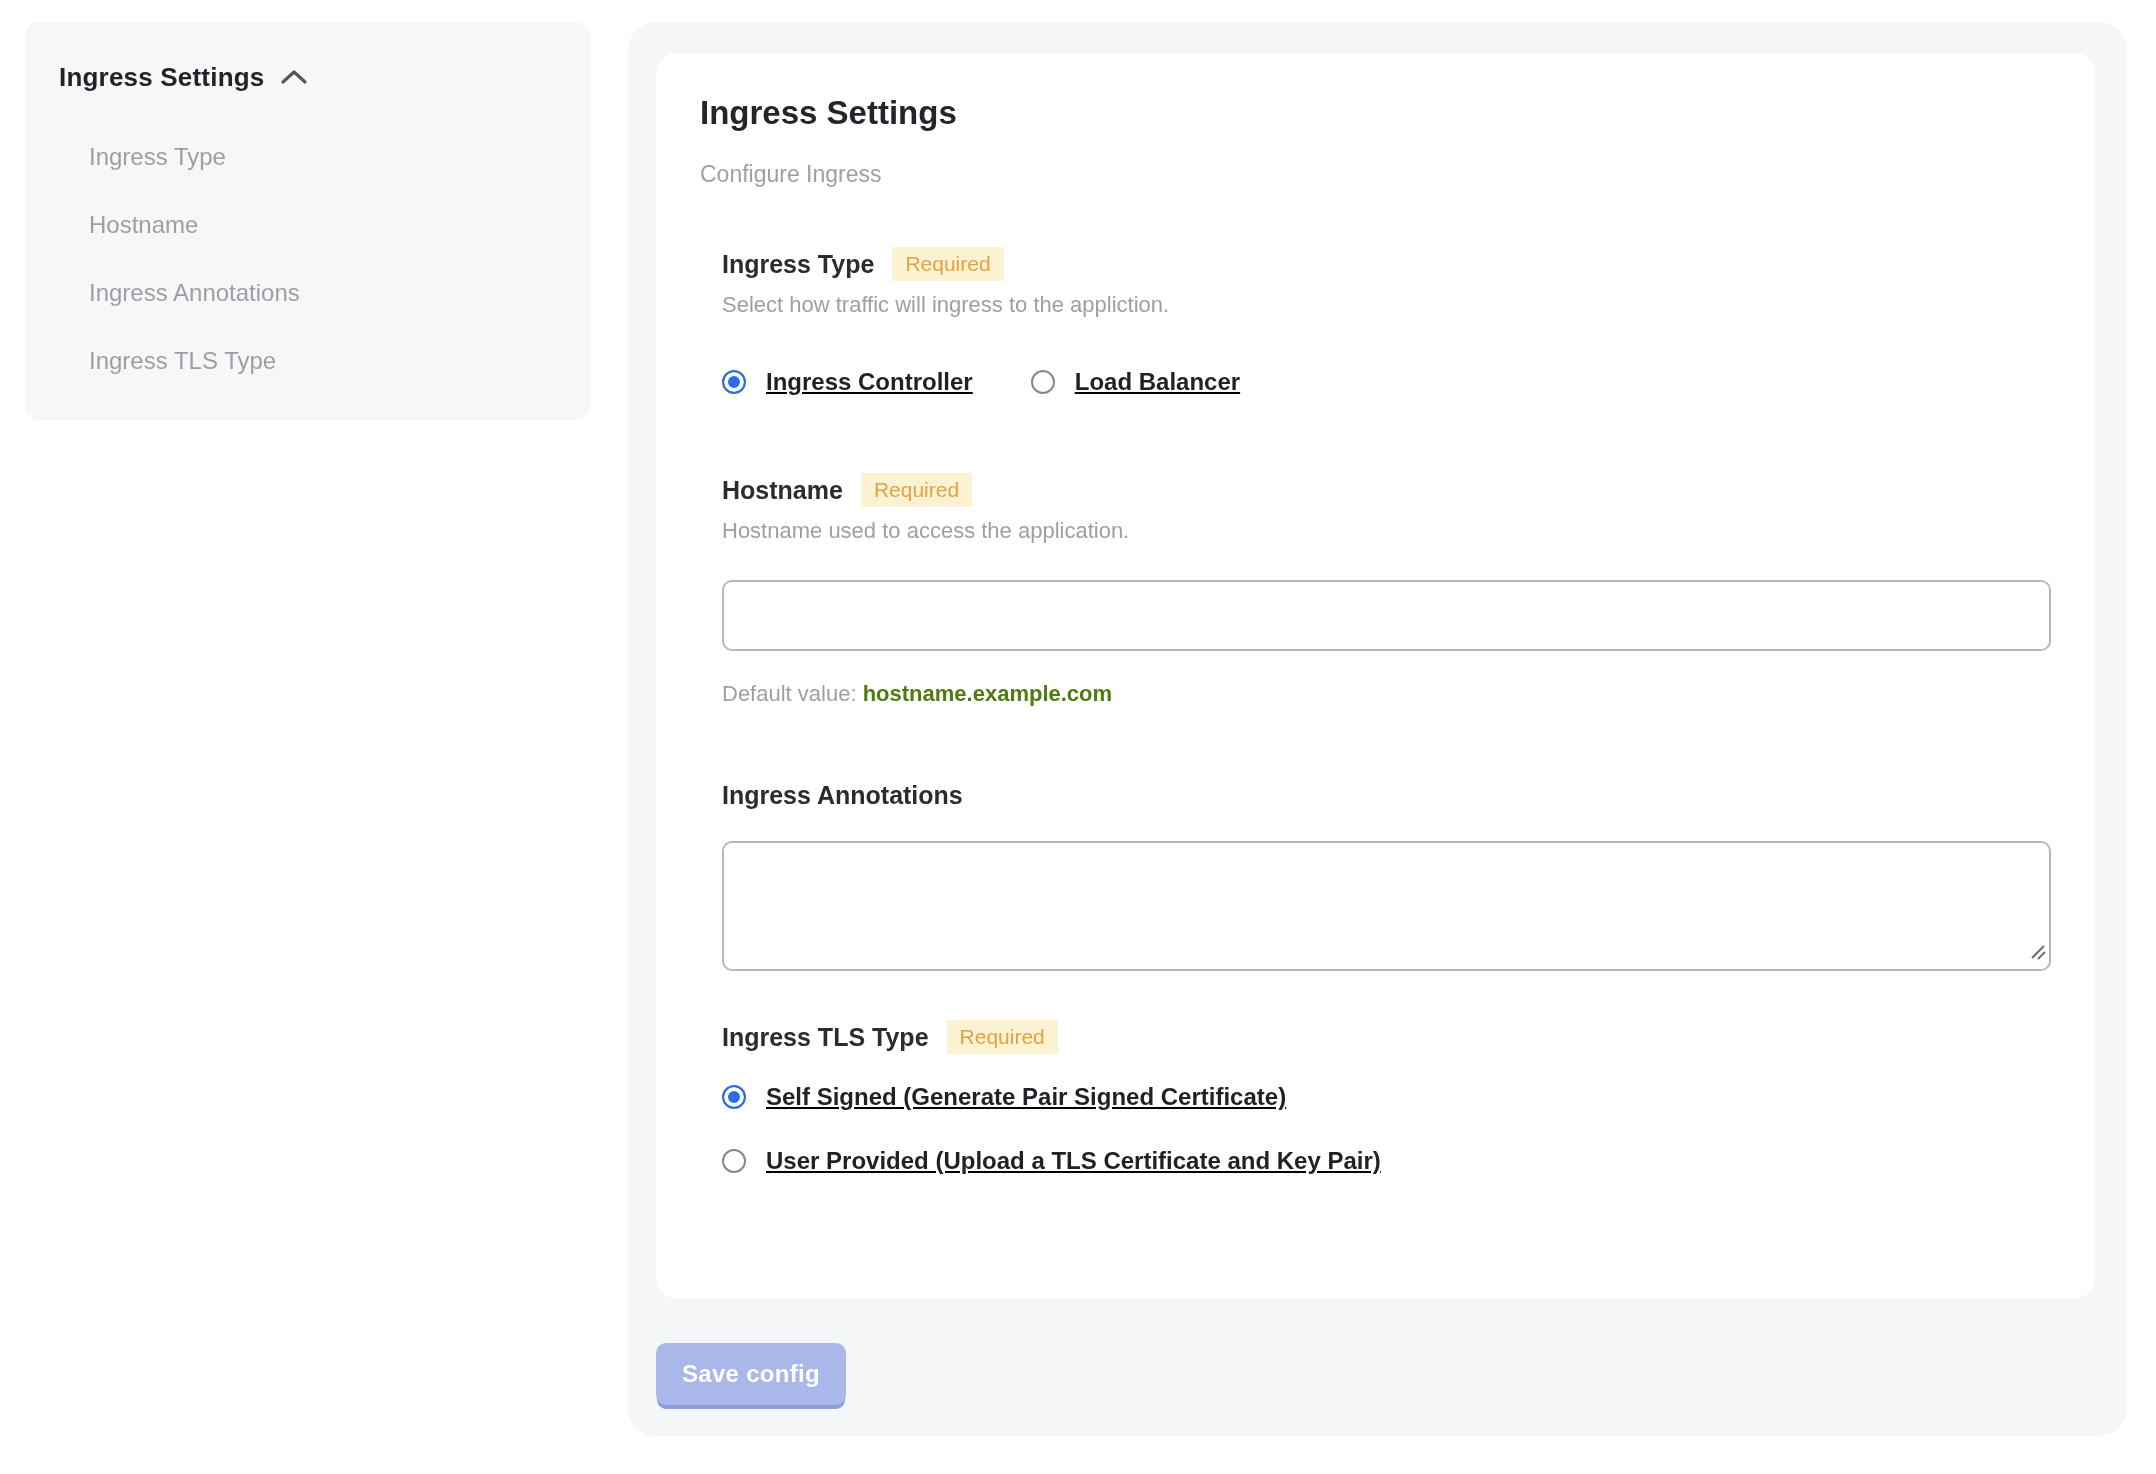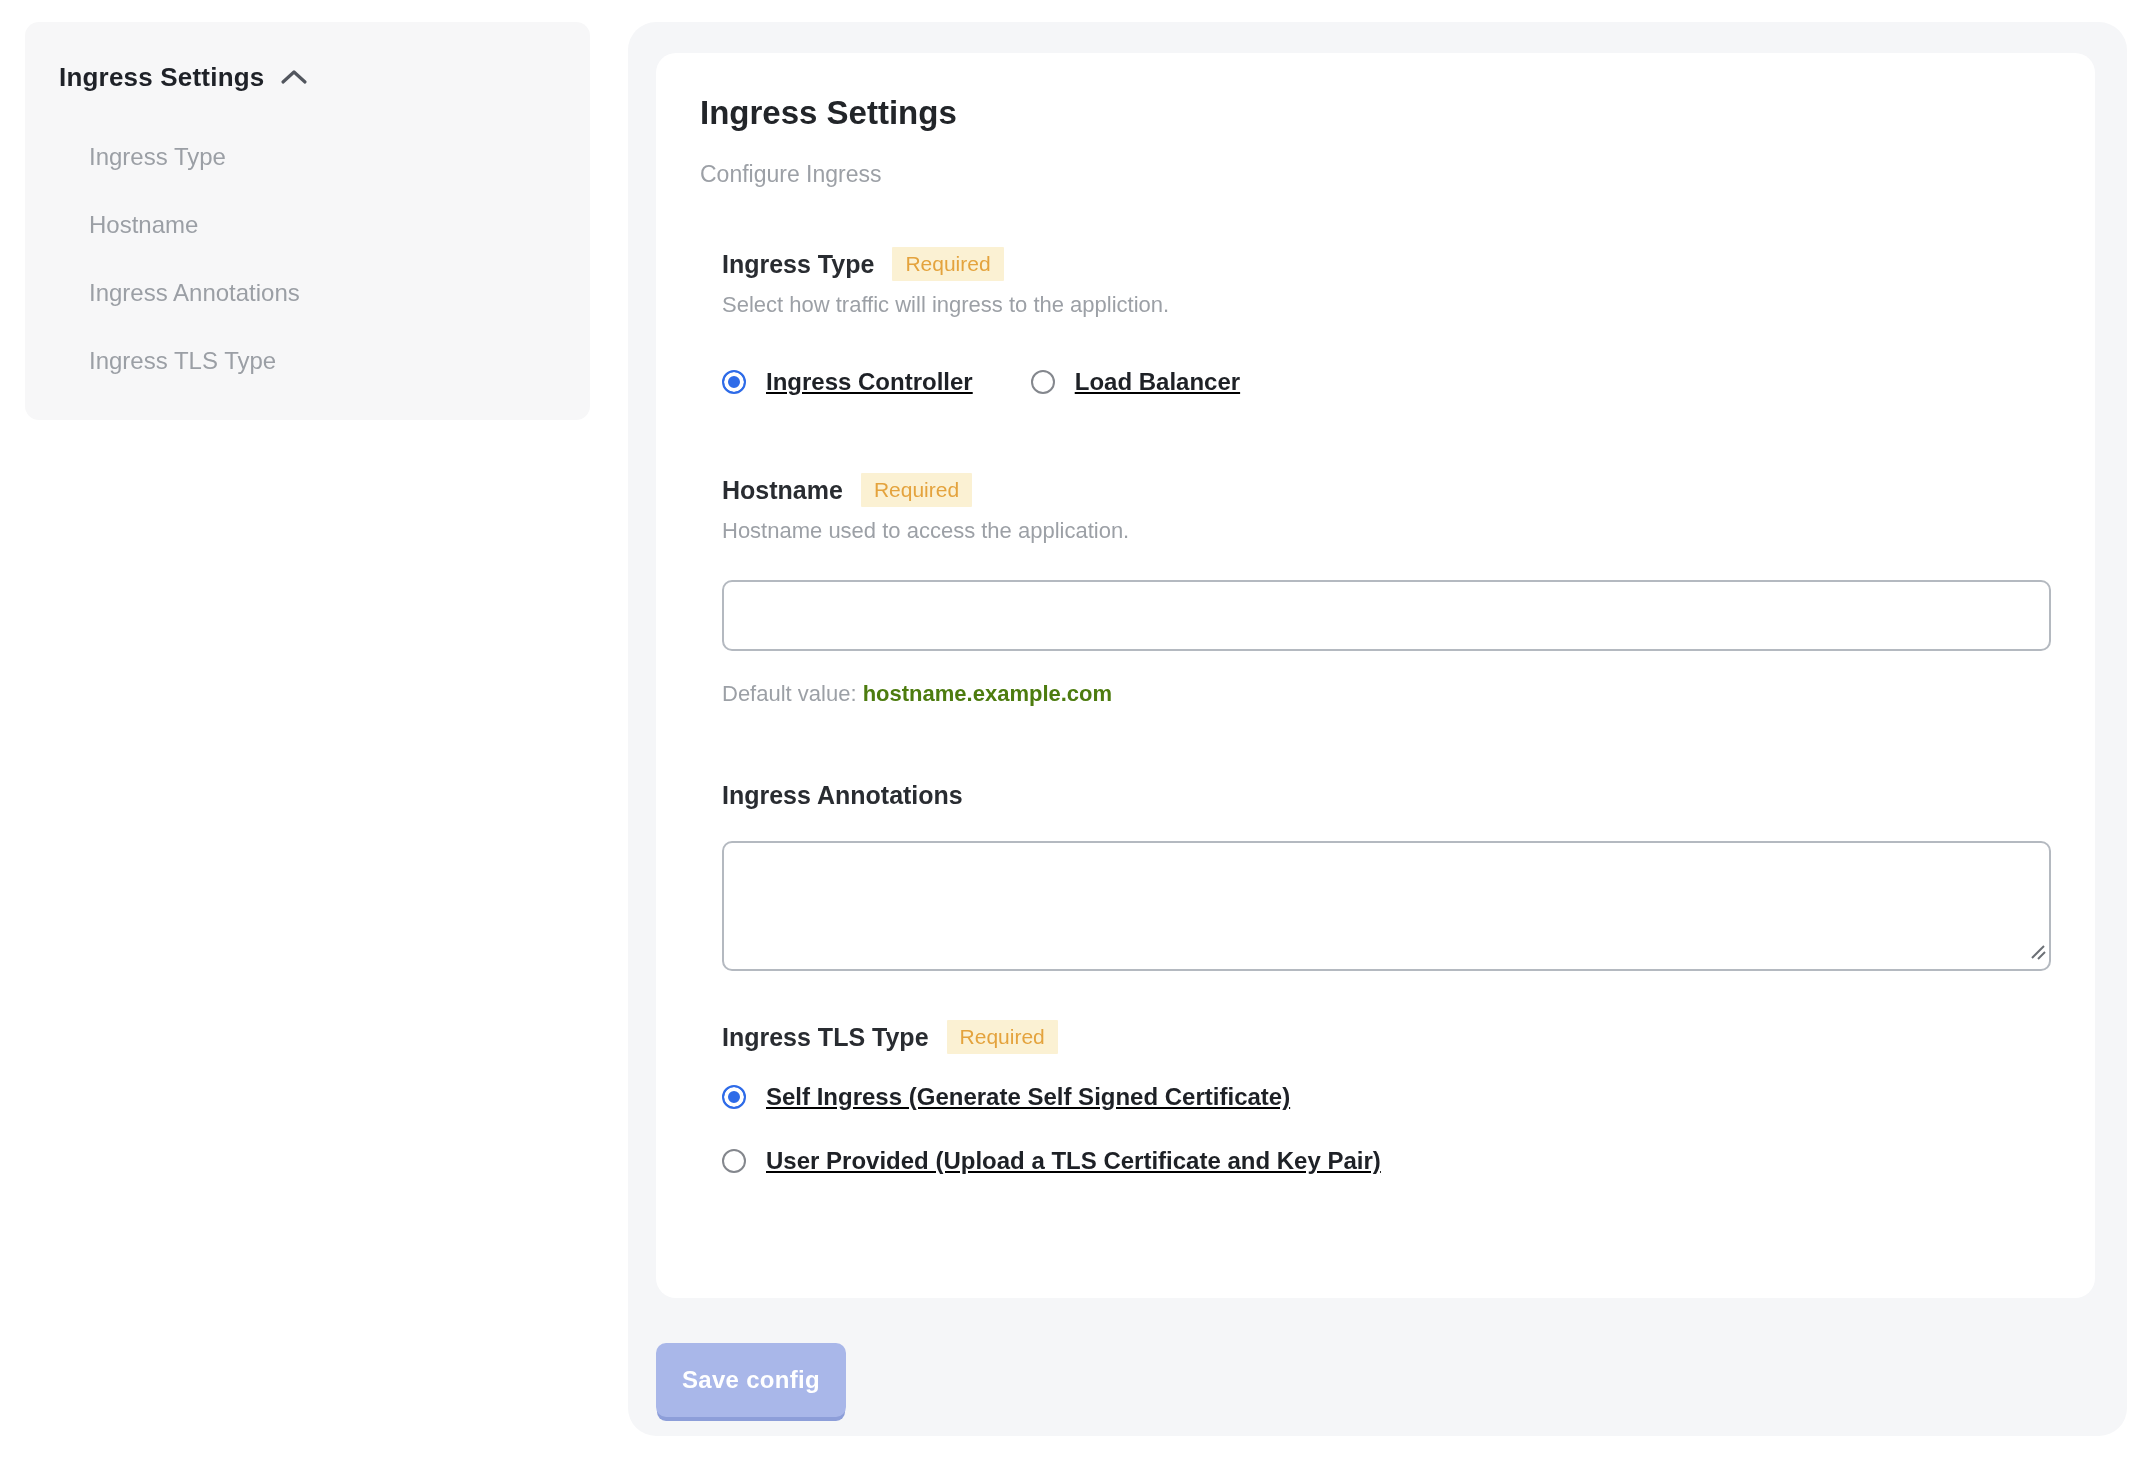--- a/index.html
+++ b/index.html
@@ -52,21 +52,21 @@
   .textarea-wrap { position:relative; margin-top:30px; }
   .text-area { display:block; width:100%; height:130px; border:2px solid #b4b9c0;
     border-radius:10px; background:#fff; resize:none; font-size:24px;
     padding:14px 20px; color:#1f2228; outline:none;
     font-family:"Liberation Sans", sans-serif; }
   .resize-handle { position:absolute; right:5px; bottom:7px; }
 
   .field-tls { margin-top:50px; }
   .tls-options { margin-top:30px; display:flex; flex-direction:column; gap:36px; }
 
-  .save-btn { position:absolute; left:28px; top:1321px; width:190px; height:74px;
+  .save-btn { position:absolute; left:28px; top:1321px; width:190px; height:62px;
     border:none; border-radius:10px; background:#a9b7e9; color:#ffffff;
     font-size:24px; font-weight:700; font-family:"Liberation Sans", sans-serif;
     box-shadow:0 5px 0 -1px #8d9ed9; cursor:pointer; letter-spacing:.3px; }
 </style>
 </head>
 <body>
 
 <aside class="sidebar">
   <div class="sidebar-header">
     <span class="sidebar-title">Ingress Settings</span>
@@ -139,21 +139,21 @@
       </div>
 
       <div class="field field-tls">
         <div class="field-heading">
           <span class="field-label">Ingress TLS Type</span>
           <span class="badge">Required</span>
         </div>
         <div class="tls-options">
           <label class="radio-option">
             <span class="radio checked"></span>
-            <span class="radio-label">Self Ingress (Generate Self Signed Certificate)</span>
+            <span class="radio-label">Self Signed (Generate Pair Signed Certificate)</span>
           </label>
           <label class="radio-option">
             <span class="radio"></span>
             <span class="radio-label">User Provided (Upload a TLS Certificate and Key Pair)</span>
           </label>
         </div>
       </div>
 
     </div>
   </div>

